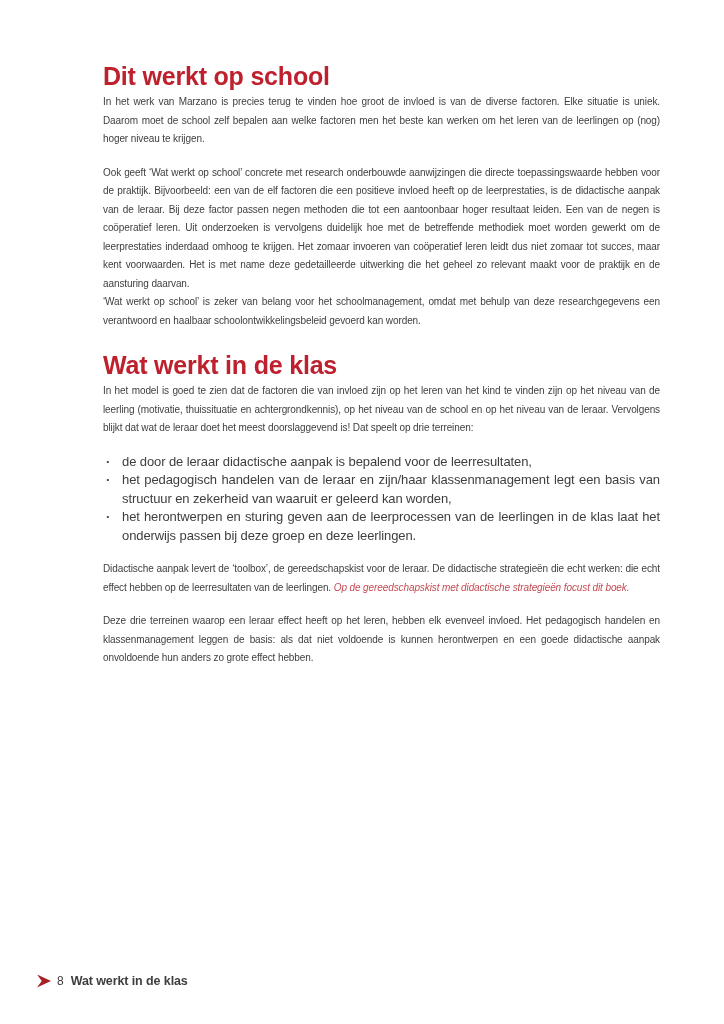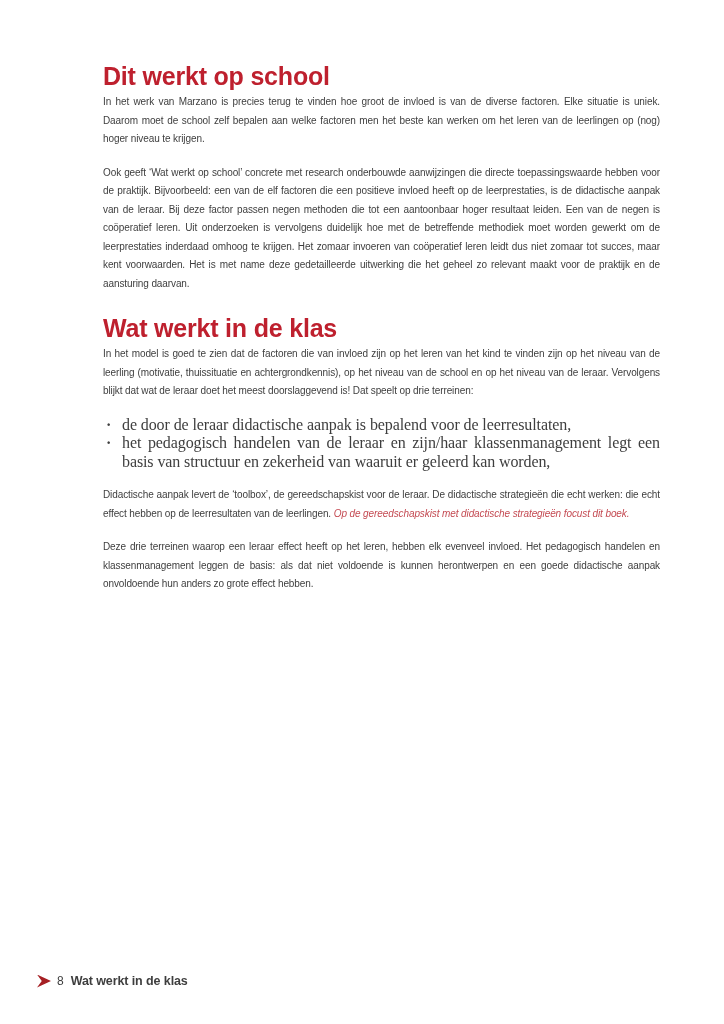--- a/index.html
+++ b/index.html
@@ -44,26 +44,25 @@
   }
   p.gap-before{margin-top:15px;}
   ul.bullet-list{
     list-style:none;
     margin:15px 0 0 0;
     padding:0;
   }
   ul.bullet-list li{
     position:relative;
     padding-left:19px;
-    font-size:16px;
+    font-size:13px;
     line-height:18.5px;
     letter-spacing:-0.1px;
     text-align:justify;
     color:var(--text-color);
-    font-family:Liberation Serif, serif;
   }
   ul.bullet-list li::before{
     content:"\00B7";
     position:absolute;
     left:3px;top:0;
     font-weight:bold;
     color:var(--text-color);
   }
   .emphasis-red{
     font-style:italic;
@@ -96,29 +95,31 @@
 </style>
 </head>
 <body>
 
 <main class="content">
 
   <section class="section-1">
     <h2 class="section-heading">Dit werkt op school</h2>
     <p>In het werk van Marzano is precies terug te vinden hoe groot de invloed is van de diverse factoren. Elke situatie is uniek. Daarom moet de school zelf bepalen aan welke factoren men het beste kan werken om het leren van de leerlingen op (nog) hoger niveau te krijgen.</p>
     <p class="gap-before">Ook geeft ‘Wat werkt op school’ concrete met research onderbouwde aanwijzingen die directe toepassingswaarde hebben voor de praktijk. Bijvoorbeeld: een van de elf factoren die een positieve invloed heeft op de leerprestaties, is de didactische aanpak van de leraar. Bij deze factor passen negen methoden die tot een aantoonbaar hoger resultaat leiden. Een van de negen is coöperatief leren. Uit onderzoeken is vervolgens duidelijk hoe met de betreffende methodiek moet worden gewerkt om de leerprestaties inderdaad omhoog te krijgen. Het zomaar invoeren van coöperatief leren leidt dus niet zomaar tot succes, maar kent voorwaarden. Het is met name deze gedetailleerde uitwerking die het geheel zo relevant maakt voor de praktijk en de aansturing daarvan.</p>
+    <p>‘Wat werkt op school’ is zeker van belang voor het schoolmanagement, omdat met behulp van deze researchgegevens een verantwoord en haalbaar schoolontwikkelingsbeleid gevoerd kan worden.</p>
   </section>
 
   <section class="section-2">
     <h2 class="section-heading">Wat werkt in de klas</h2>
     <p>In het model is goed te zien dat de factoren die van invloed zijn op het leren van het kind te vinden zijn op het niveau van de leerling (motivatie, thuissituatie en achtergrondkennis), op het niveau van de school en op het niveau van de leraar. Vervolgens blijkt dat wat de leraar doet het meest doorslaggevend is! Dat speelt op drie terreinen:</p>
 
     <ul class="bullet-list">
       <li>de door de leraar didactische aanpak is bepalend voor de leerresultaten,</li>
       <li>het pedagogisch handelen van de leraar en zijn/haar klassenmanagement legt een basis van structuur en zekerheid van waaruit er geleerd kan worden,</li>
+      <li>het herontwerpen en sturing geven aan de leerprocessen van de leerlingen in de klas laat het onderwijs passen bij deze groep en deze leerlingen.</li>
     </ul>
 
     <p class="gap-before"><span>Didactische aanpak levert de ‘toolbox’, de gereedschapskist voor de leraar. De didactische strategieën die echt werken: die echt effect hebben op de leerresultaten van de leerlingen. </span><em class="emphasis-red">Op de gereedschapskist met didactische strategieën focust dit boek.</em></p>
 
     <p class="gap-before">Deze drie terreinen waarop een leraar effect heeft op het leren, hebben elk evenveel invloed. Het pedagogisch handelen en klassenmanagement leggen de basis: als dat niet voldoende is kunnen herontwerpen en een goede didactische aanpak onvoldoende hun anders zo grote effect hebben.</p>
   </section>
 
 </main>
 
 <footer class="page-footer">

